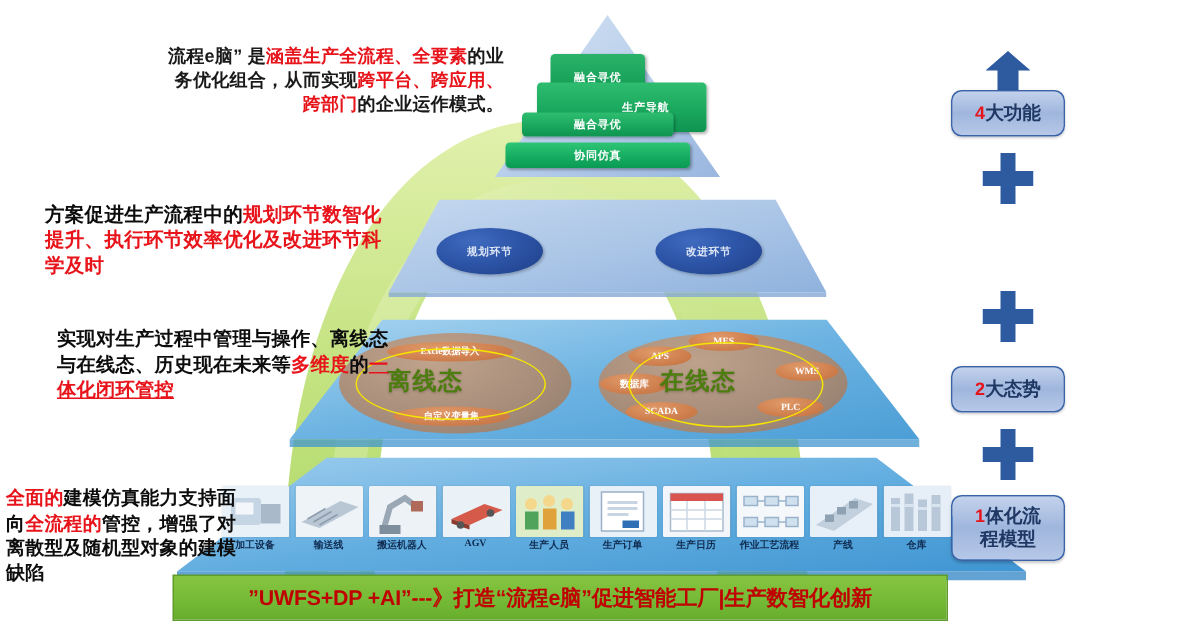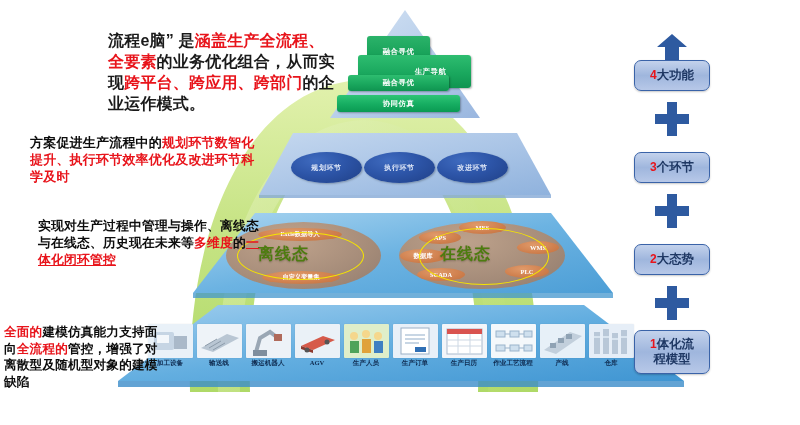--- a/index.html
+++ b/index.html
@@ -6,21 +6,21 @@
   body{width:800px;height:425px;position:relative;overflow:hidden;
        font-family:"Liberation Sans","DejaVu Sans",sans-serif;}
   .stage{position:absolute;left:0;top:0;width:800px;height:425px;}
 
   
   .para{position:absolute;font-weight:bold;line-height:1.32;color:#0d0d0d;
         letter-spacing:.2px;}
   .para .hl{color:#e8141b;}
   .para .hlu{color:#e8141b;text-decoration:underline;}
 
-  #para1{left:108px;top:30px;width:228px;font-size:16px;font-weight:600;color:#1a1a1a;}
+  #para1{left:108px;top:30px;width:228px;font-size:12px;font-weight:600;color:#1a1a1a;text-align:right;}
   #para1 .hl{font-weight:bold;}
   #para2{left:30px;top:134px;width:235px;font-size:13px;}
   #para3{left:38px;top:218px;width:228px;font-size:12.8px;}
   #para4{left:4px;top:324px;width:166px;font-size:12.6px;}
 
   
   .swoosh{position:absolute;left:178px;top:62px;width:372px;height:330px;}
 
   
   .tier{position:absolute;}
@@ -323,60 +323,59 @@
         <stop offset="0%" stop-color="#c5d8ef"></stop>
         <stop offset="55%" stop-color="#a9c4e6"></stop>
         <stop offset="100%" stop-color="#8fb2dd"></stop>
       </linearGradient>
     </defs>
     <polygon points="34,0 258,0 292,62 0,62" fill="url(#t2)"></polygon>
     <polygon points="0,62 292,62 292,65 0,65" fill="#85a9d6" opacity="0.8"></polygon>
   </svg>
 
   <div class="ell2" id="ell2_0">规划环节</div>
-  <div class="ell2" id="ell2_1">执行环节</div>
   <div class="ell2" id="ell2_2">改进环节</div>
 
   <svg class="tier" style="left:330px;top:10px;" width="150" height="110" viewBox="0 0 150 110">
     <defs>
       <linearGradient id="t1" x1="0" y1="0" x2="1" y2="1">
         <stop offset="0%" stop-color="#d6e4f4"></stop>
         <stop offset="55%" stop-color="#b6cdea"></stop>
         <stop offset="100%" stop-color="#99b6df"></stop>
       </linearGradient>
     </defs>
     <polygon points="75,0 150,108 0,108" fill="url(#t1)"></polygon>
   </svg>
 
   <div class="gbar" id="gbar0">融合寻优</div>
   <div class="gbar" id="gbar1">生产导航</div>
   <div class="gbar" id="gbar2">融合寻优</div>
   <div class="gbar" id="gbar3">协同仿真</div>
 
+  <div id="banner">
+    <span>”UWFS+DP +AI”---》打造“流程e脑”促进智能工厂|生产数智化创新</span>
+  </div>
 
   <div class="para" id="para1"><span class="">流程e脑” 是</span><span class="hl">涵盖生产全流程、全要素</span><span class="">的业务优化组合，从而实现</span><span class="hl">跨平台、跨应用、跨部门</span><span class="">的企业运作模式。</span></div>
   <div class="para" id="para2"><span class="">方案促进生产流程中的</span><span class="hl">规划环节数智化提升、执行环节效率优化及改进环节科学及时</span></div>
   <div class="para" id="para3"><span class="">实现对生产过程中管理与操作、离线态与在线态、历史现在未来等</span><span class="hl">多维度</span><span class="">的</span><span class="hlu">一体化闭环管控</span></div>
   <div class="para" id="para4"><span class="hl">全面的</span><span class="">建模仿真能力支持面向</span><span class="hl">全流程的</span><span class="">管控，增强了对离散型及随机型对象的建模缺陷</span></div>
 
 
   <svg class="arrowup" viewBox="0 0 36 26">
     <polygon points="18,0 33,13 25,13 25,26 11,26 11,13 3,13" fill="#2e5aa0"></polygon>
   </svg>
 
   <div class="rbox" id="rbox0">
     <span><b>4</b><span>大功能</span></span>
   </div>
   <svg class="plus" id="plus0" viewBox="0 0 34 34">
     <polygon points="12,0 22,0 22,12 34,12 34,22 22,22 22,34 12,34 12,22 0,22 0,12 12,12" fill="#2e5aa0"></polygon>
   </svg>
 
-  <div class="rbox" id="rbox1">
-    <span><b>3</b><span>个环节</span></span>
-  </div>
   <svg class="plus" id="plus1" viewBox="0 0 34 34">
     <polygon points="12,0 22,0 22,12 34,12 34,22 22,22 22,34 12,34 12,22 0,22 0,12 12,12" fill="#2e5aa0"></polygon>
   </svg>
 
   <div class="rbox" id="rbox2">
     <span><b>2</b><span>大态势</span></span>
   </div>
   <svg class="plus" id="plus2" viewBox="0 0 34 34">
     <polygon points="12,0 22,0 22,12 34,12 34,22 22,22 22,34 12,34 12,22 0,22 0,12 12,12" fill="#2e5aa0"></polygon>
   </svg>

